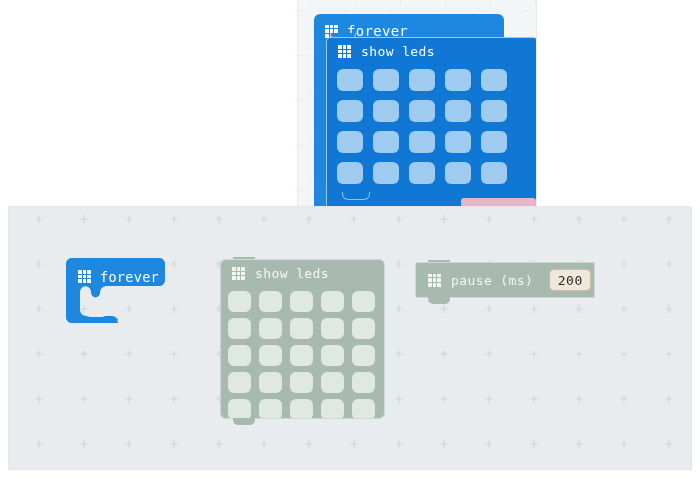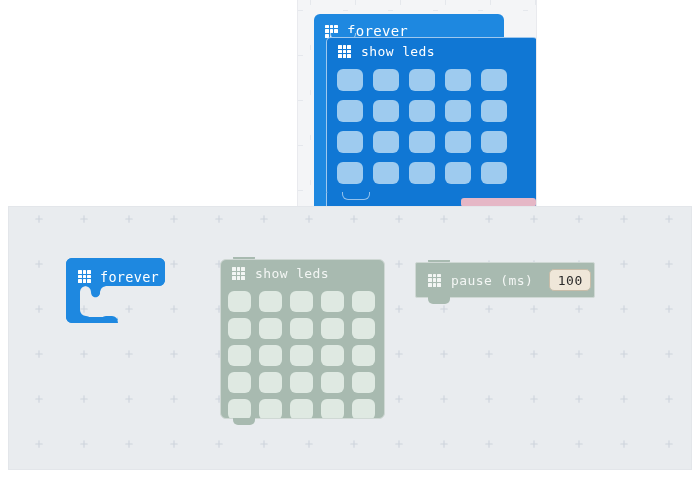--- a/index.html
+++ b/index.html
@@ -564,15 +564,15 @@
       <i></i>
       <i></i>
       <i></i>
       <i></i>
       <i></i>
       <i></i>
       <i></i>
       <i></i>
   </span>
   <span class="lbl">pause (ms)</span>
-  <span id="ws-pause-value">100</span>
+  <span id="ws-pause-value">200</span>
 </div>
 <div class="abs" id="ws-pause-botnotch"></div>
 
 </body></html>

